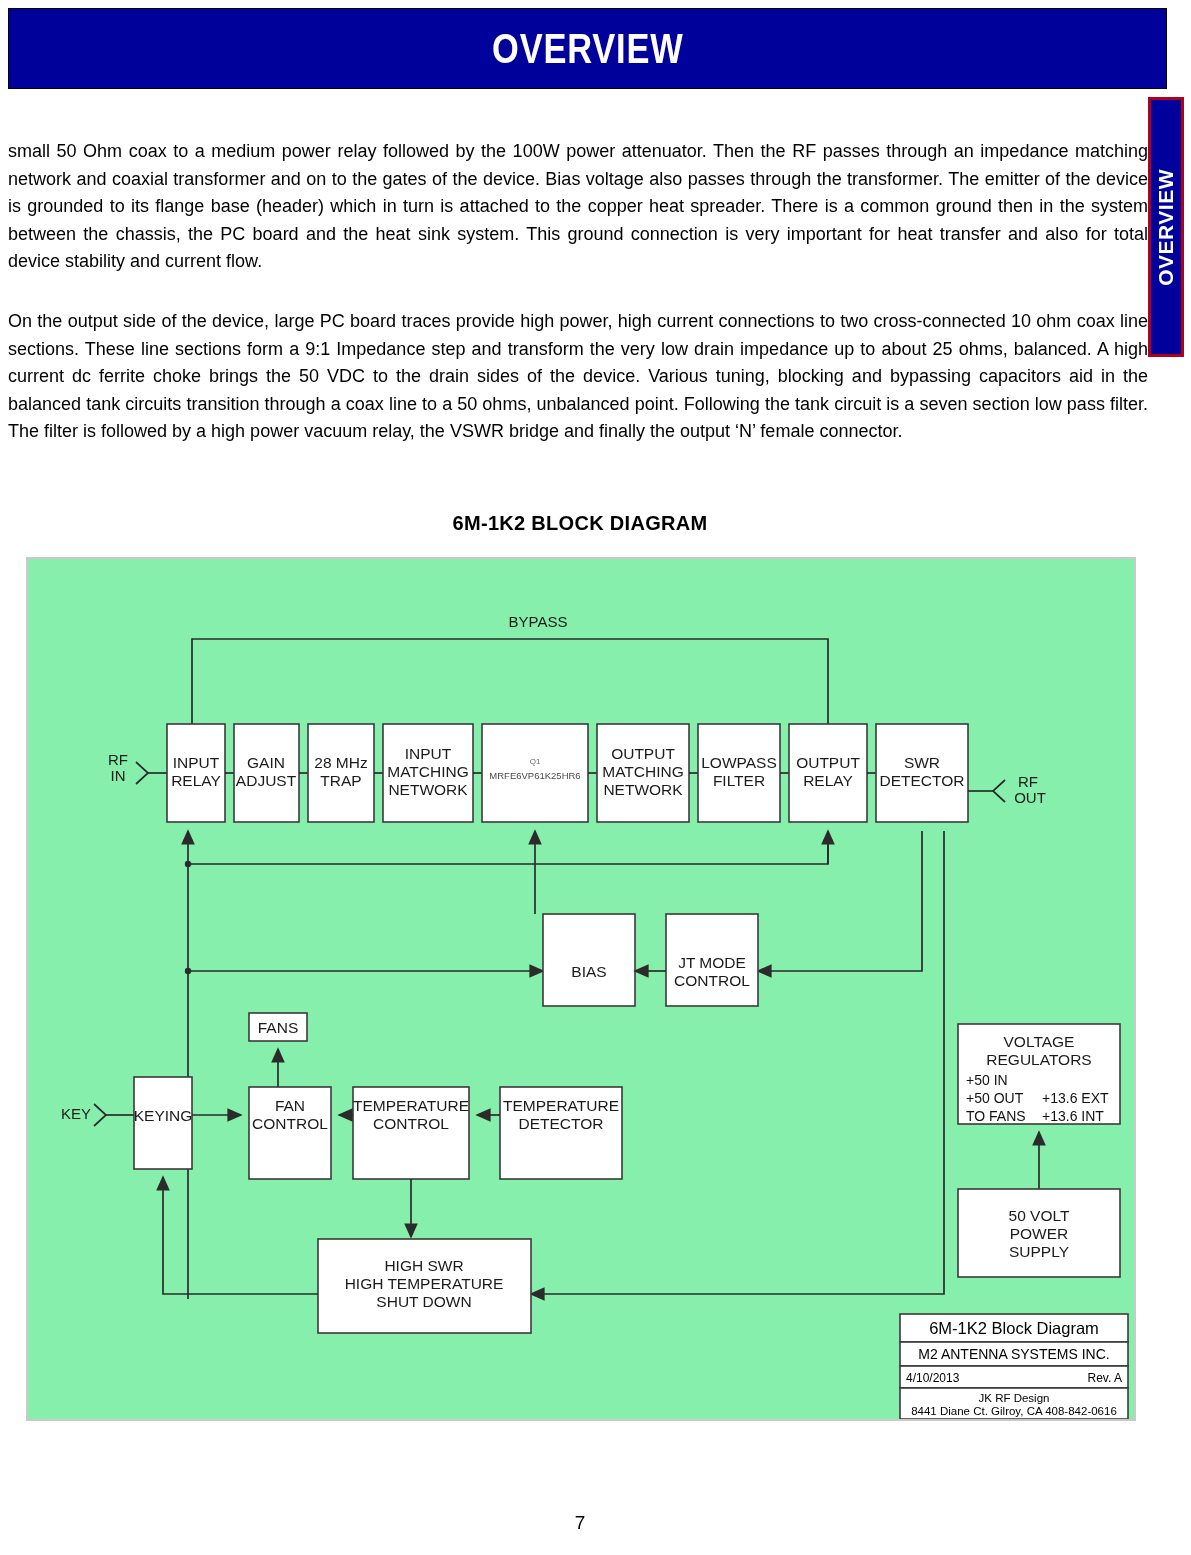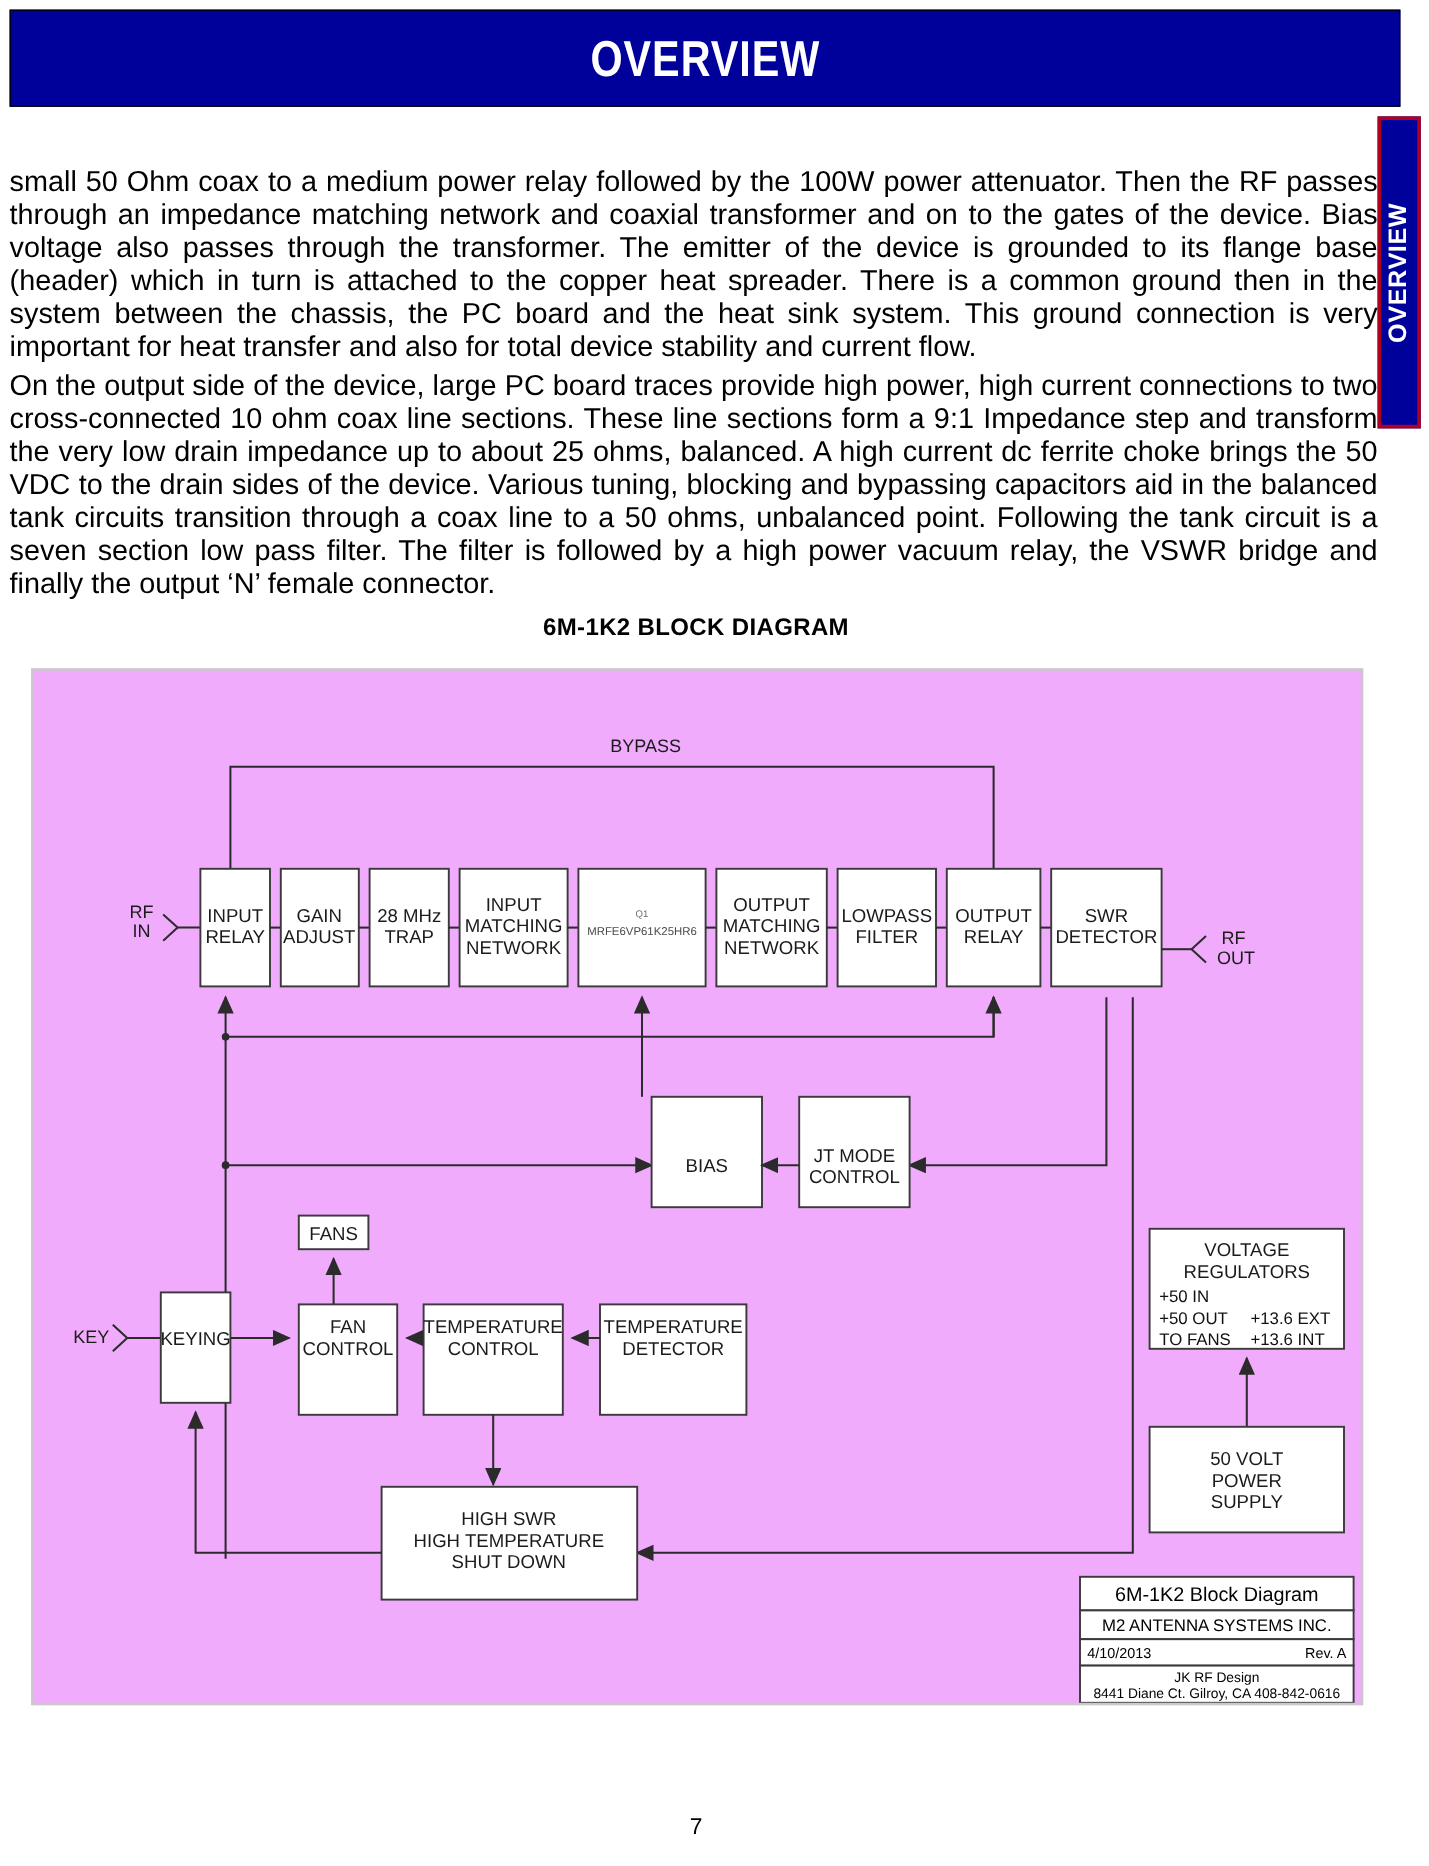--- a/index.html
+++ b/index.html
@@ -24,33 +24,33 @@
     background:#00009B;border:3px solid #B00020;box-sizing:border-box;
     display:flex;align-items:center;justify-content:center;
   }
   #side-tab-label{
     color:#fff;font-size:21px;font-weight:bold;letter-spacing:.5px;
     writing-mode:vertical-rl;transform:rotate(180deg);white-space:nowrap;
   }
   
   .para{
     position:absolute;left:8px;width:1140px;
-    font-size:24px;line-height:27.5px;text-align:justify;
+    font-size:18px;line-height:27.5px;text-align:justify;
     font-family:"Liberation Sans",sans-serif;
   }
   #para-1{top:138px;}
   #para-2{top:308px;}
   
   #diagram-title{
     position:absolute;left:0;top:512px;width:1160px;text-align:center;
     font-size:20px;font-weight:bold;letter-spacing:.3px;
   }
   #diagram-frame{
     position:absolute;left:26px;top:557px;width:1110px;height:864px;
-    border:2px solid #c9c9c9;box-sizing:border-box;background:#f0abfc;
+    border:2px solid #c9c9c9;box-sizing:border-box;background:#86efac;
   }
   #diagram-svg{position:absolute;left:0;top:0;}
   
   #page-number{
     position:absolute;left:0;top:1512px;width:1160px;text-align:center;
     font-size:19px;
   }
   
   .blk-txt{font-family:"Liberation Sans",sans-serif;font-size:15.5px;fill:#1b1b1b;text-anchor:middle;}
   .blk-txt-sm{font-family:"Liberation Sans",sans-serif;font-size:9.5px;fill:#4a4a4a;text-anchor:middle;}

